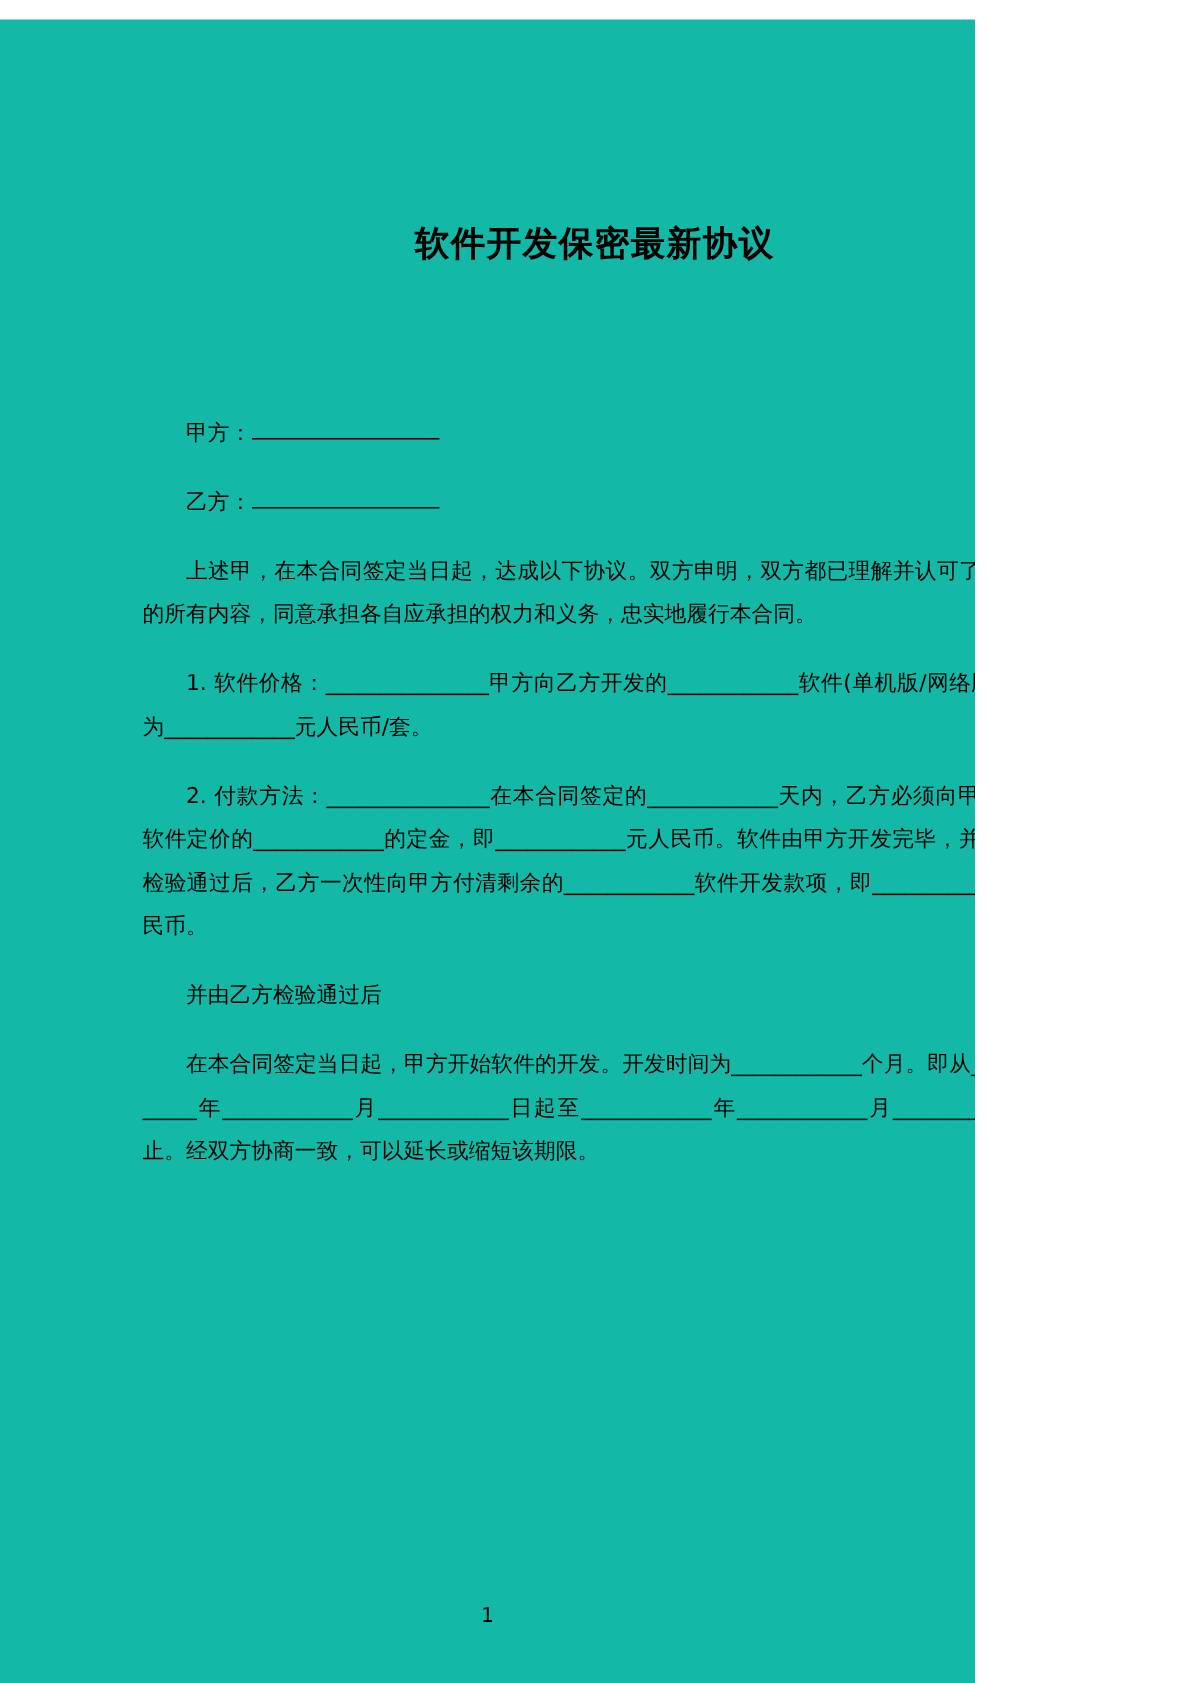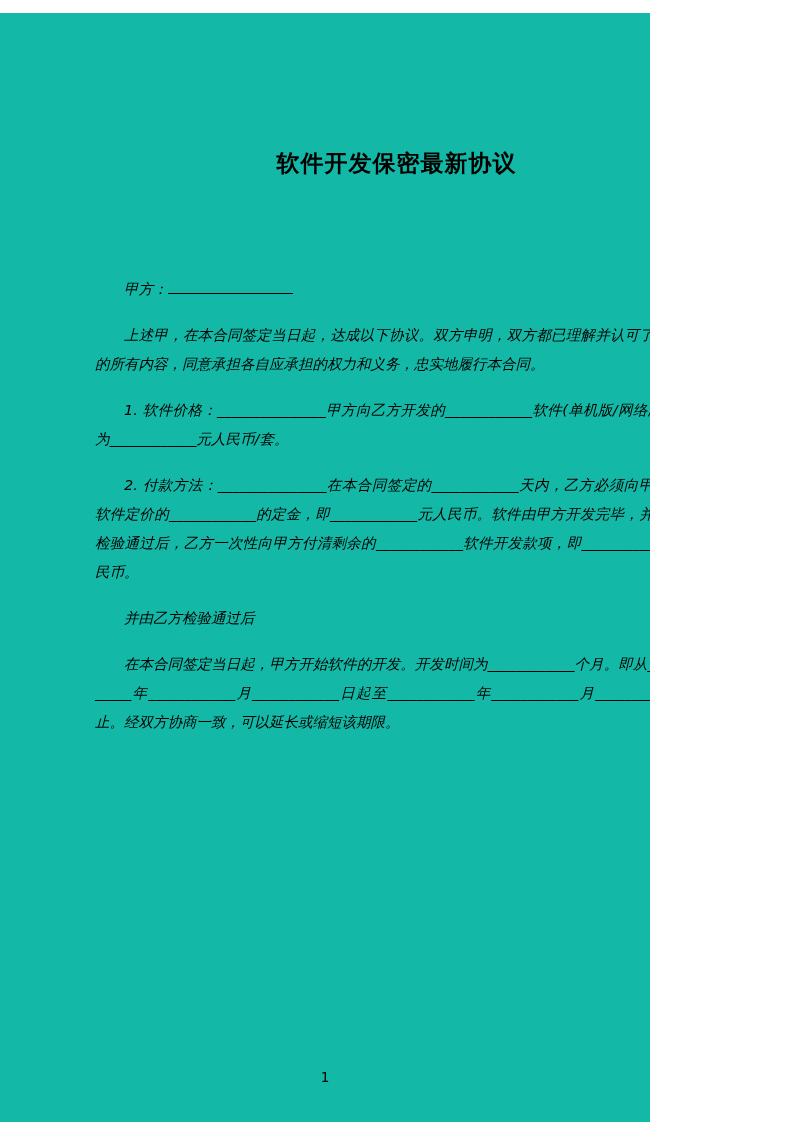--- a/index.html
+++ b/index.html
@@ -29,21 +29,20 @@
   .doc-title {
     text-align: center;
     font-size: 23px;
     font-weight: bold;
     letter-spacing: 1px;
     margin-top: 134px;
     line-height: 1.4;
   }
   .body-block {
     margin-top: 96px;
-    font-style: italic;
   }
   p.para {
     font-size: 14.5px;
     line-height: 2.0;
     margin: 0 0 17px 0;
     text-align: justify;
     text-justify: inter-ideograph;
     word-break: break-all;
   }
   p.indent {
@@ -72,20 +71,23 @@
   <div class="content">
 
     <div class="doc-title">软件开发保密最新协议</div>
 
     <div class="body-block">
 
       <p class="para indent">
         <span>甲方：</span><span class="blank b-long"></span>
       </p>
 
+      <p class="para indent">
+        <span>乙方：</span><span class="blank b-long"></span>
+      </p>
 
       <p class="para indent">上述甲，在本合同签定当日起，达成以下协议。双方申明，双方都已理解并认可了本合同的所有内容，同意承担各自应承担的权力和义务，忠实地履行本合同。</p>
 
 
 
 
       <p class="para indent">1. 软件价格：_______________甲方向乙方开发的____________软件(单机版/网络版)定价为____________元人民币/套。</p>
 
       <p class="para indent">2. 付款方法：_______________在本合同签定的____________天内，乙方必须向甲方交付软件定价的____________的定金，即____________元人民币。软件由甲方开发完毕，并由乙方检验通过后，乙方一次性向甲方付清剩余的____________软件开发款项，即____________元人民币。</p>
 

